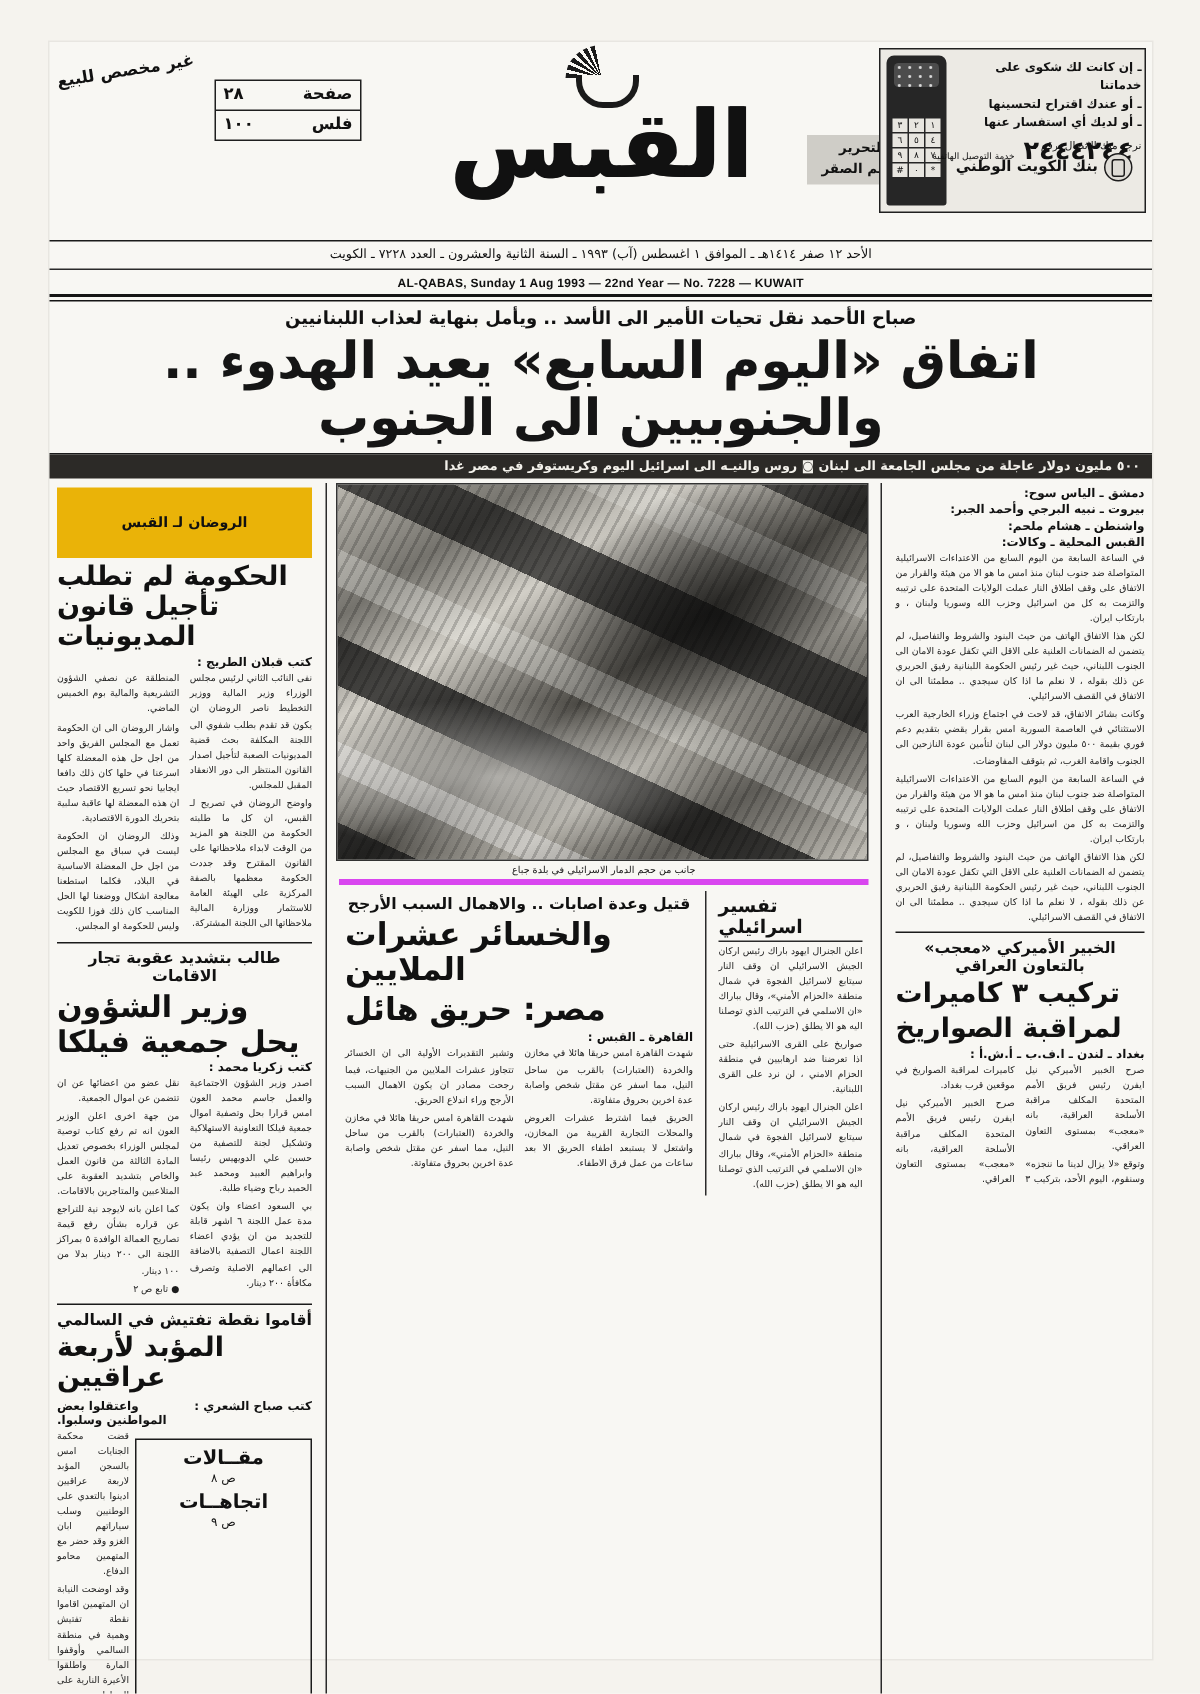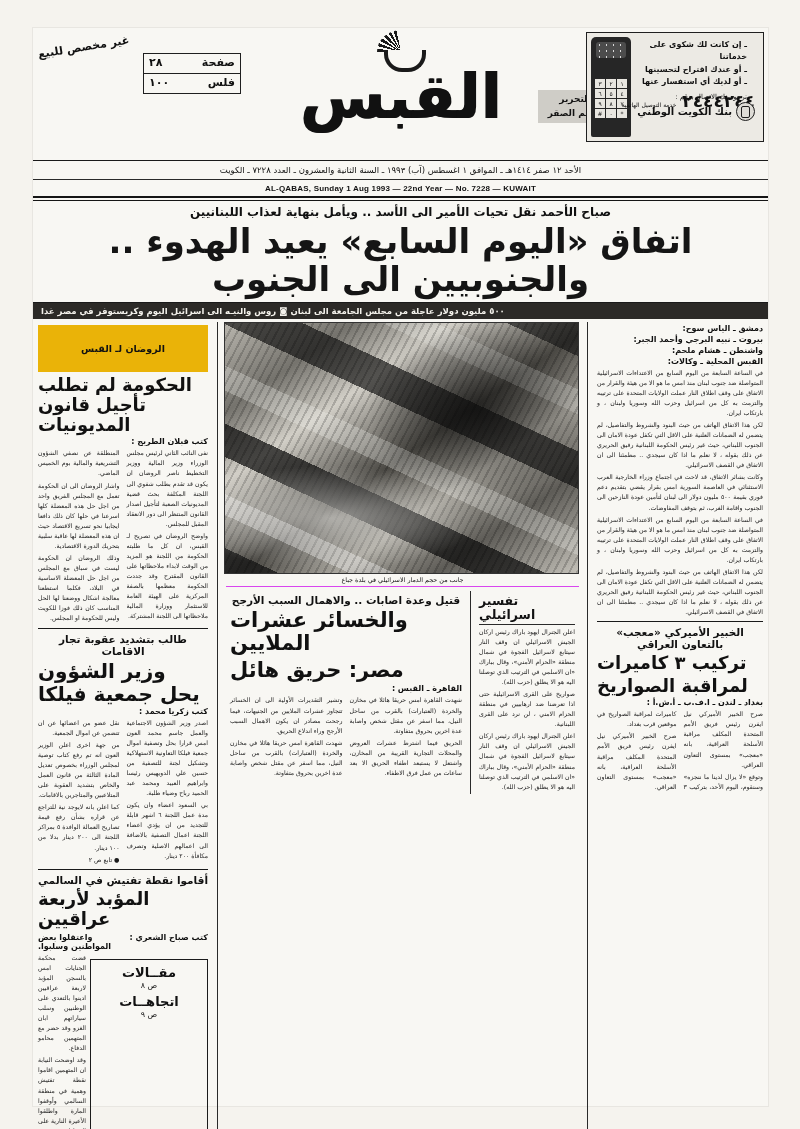--- a/index.html
+++ b/index.html
@@ -93,21 +93,21 @@
     width:176px;height:108px;border:1px solid #202020;position:relative;
     background:#eceae4;overflow:hidden;
   }
   .phonepad{
     position:absolute;left:4px;top:4px;width:40px;height:100px;background:#262626;border-radius:5px 5px 2px 2px;
   }
   .phonepad .spk{position:absolute;left:5px;top:5px;width:30px;height:16px;border-radius:3px;background:#4c4c4c;
     background-image:radial-gradient(circle, #d9d9d9 .8px, transparent 1.1px);background-size:7px 6px;}
   .keys{position:absolute;left:4px;top:42px;display:grid;grid-template-columns:repeat(3,10px);grid-gap:1px;}
   .keys span{background:#e8e6e0;color:#111;font-size:6px;text-align:center;line-height:9px;height:9px;}
-  .bank-lines{position:absolute;right:16px;top:6px;width:124px;font-size:8px;line-height:1.55;font-weight:bold;}
+  .bank-lines{position:absolute;right:2px;top:6px;width:124px;font-size:8px;line-height:1.55;font-weight:bold;}
   .bank-phone{position:absolute;right:8px;bottom:28px;font-size:17px;font-weight:bold;letter-spacing:1px;}
   .bank-phone small{font-size:6px;font-weight:normal;}
   .bank-name{position:absolute;right:8px;bottom:20px;font-size:10px;font-weight:bold;display:flex;align-items:center;gap:4px;}
   .nbk-seal{width:17px;height:17px;border:1.5px solid #1d1d1d;border-radius:50%;position:relative;background:#dedcd6;}
   .nbk-seal:after{content:"";position:absolute;left:4px;top:3px;width:7px;height:10px;border:1.5px solid #1d1d1d;border-radius:2px;}
   .corner-note{position:absolute;left:6px;top:2px;font-size:11px;font-weight:bold;transform:rotate(-9deg);}
   
   .rule{border-top:1.6px solid #1a1a1a;margin:0;}
   .rule.thin{border-top:.9px solid #2a2a2a;}
   .rule.dbl{border-top:2.6px solid #151515;border-bottom:1px solid #151515;height:2px;}
@@ -118,21 +118,21 @@
   
   .kicker-top{
     text-align:center;font-size:12px;font-weight:bold;padding:4px 6px 1px;letter-spacing:.5px;
   }
   .headline-main{
     text-align:center;font-size:34px;font-weight:bold;line-height:1.12;
     padding:2px 6px 4px;letter-spacing:-.5px;
   }
   .band{
     background:#2c2a27;color:#f4f2ec;font-size:8.5px;font-weight:bold;
-    padding:3px 8px;text-align:left;letter-spacing:.3px;
+    padding:3px 8px;text-align:right;letter-spacing:.3px;
   }
   
   .grid{display:flex;align-items:stretch;}
   .col{box-sizing:border-box;}
   .v-sep{width:1px;background:#2a2a2a;margin:0 4px;}
   .col-left{width:180px;padding:0 5px;}
   .col-mid{flex:1;padding:0 4px;}
   .col-right{width:176px;padding:0 5px;}
   .secthead{
     background:#eab308;text-align:center;font-size:9.5px;font-weight:bold;
@@ -169,21 +169,21 @@
       rgba(235,235,230,.28) 78% 84%, transparent 84% 92%,
       rgba(18,18,18,.6) 92% 100%);
   }
   .photo:after{
     content:"";position:absolute;inset:0;
     background:
       radial-gradient(ellipse 60% 30% at 30% 78%, rgba(245,244,240,.55), transparent 70%),
       radial-gradient(ellipse 45% 50% at 72% 35%, rgba(10,10,10,.6), transparent 70%),
       repeating-linear-gradient(118deg, rgba(0,0,0,.18) 0 2px, transparent 2px 7px);
   }
-  .cap{font-size:6.4px;text-align:center;padding:2px 2px;border-bottom:1px solid #d946ef;}
+  .cap{font-size:6.4px;text-align:center;padding:2px 2px;border-bottom:4px solid #d946ef;}
   .minibox{
     border:1.6px solid #1b1b1b;text-align:center;padding:5px 4px;margin:6px auto;width:108px;
     font-size:13px;font-weight:bold;line-height:1.25;
   }
   .minibox em{font-style:normal;font-size:8px;font-weight:normal;display:block;margin-bottom:3px;}
 </style>
 </head>
 <body>
 
 <div class="page">

